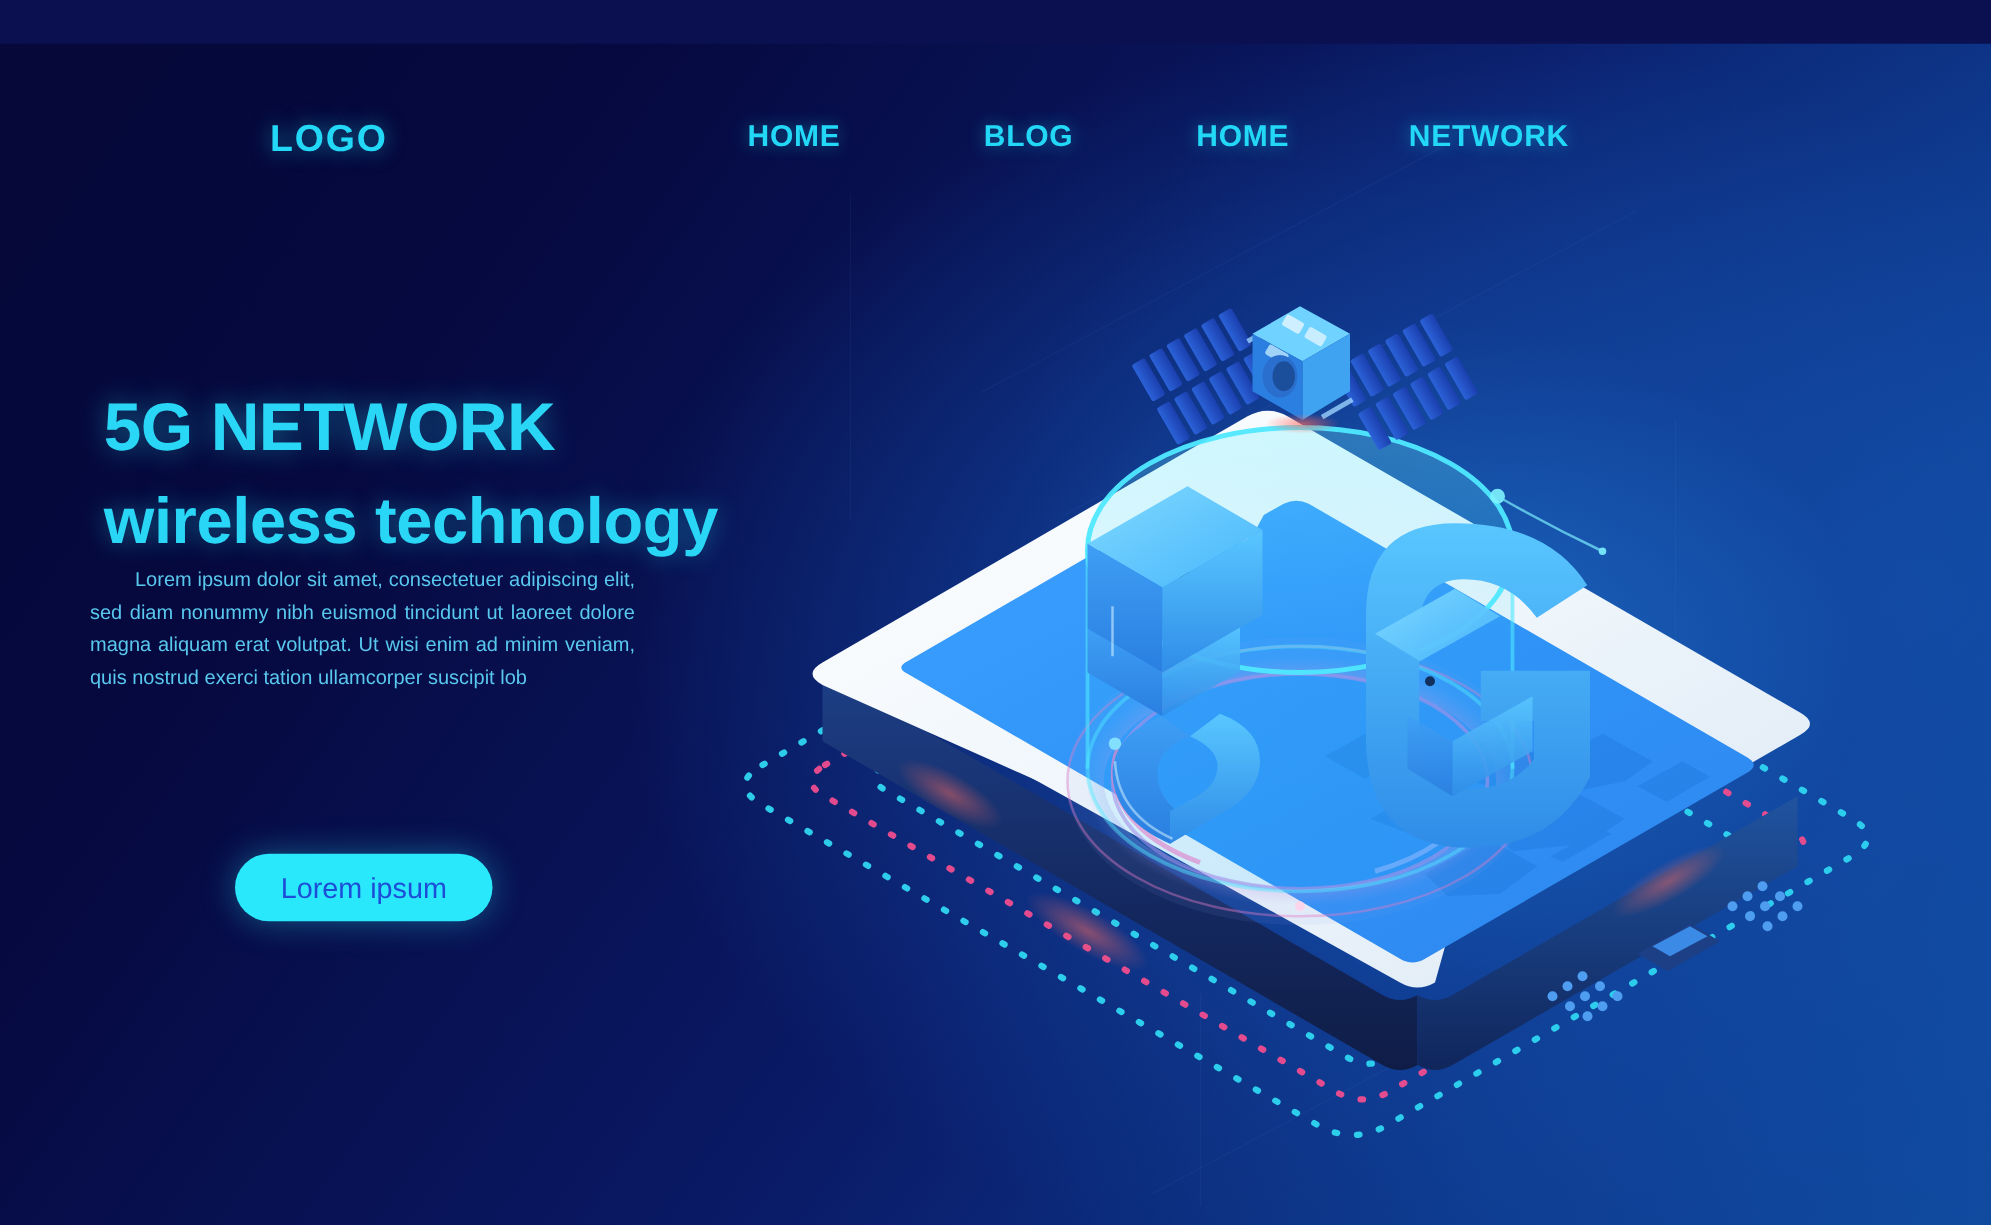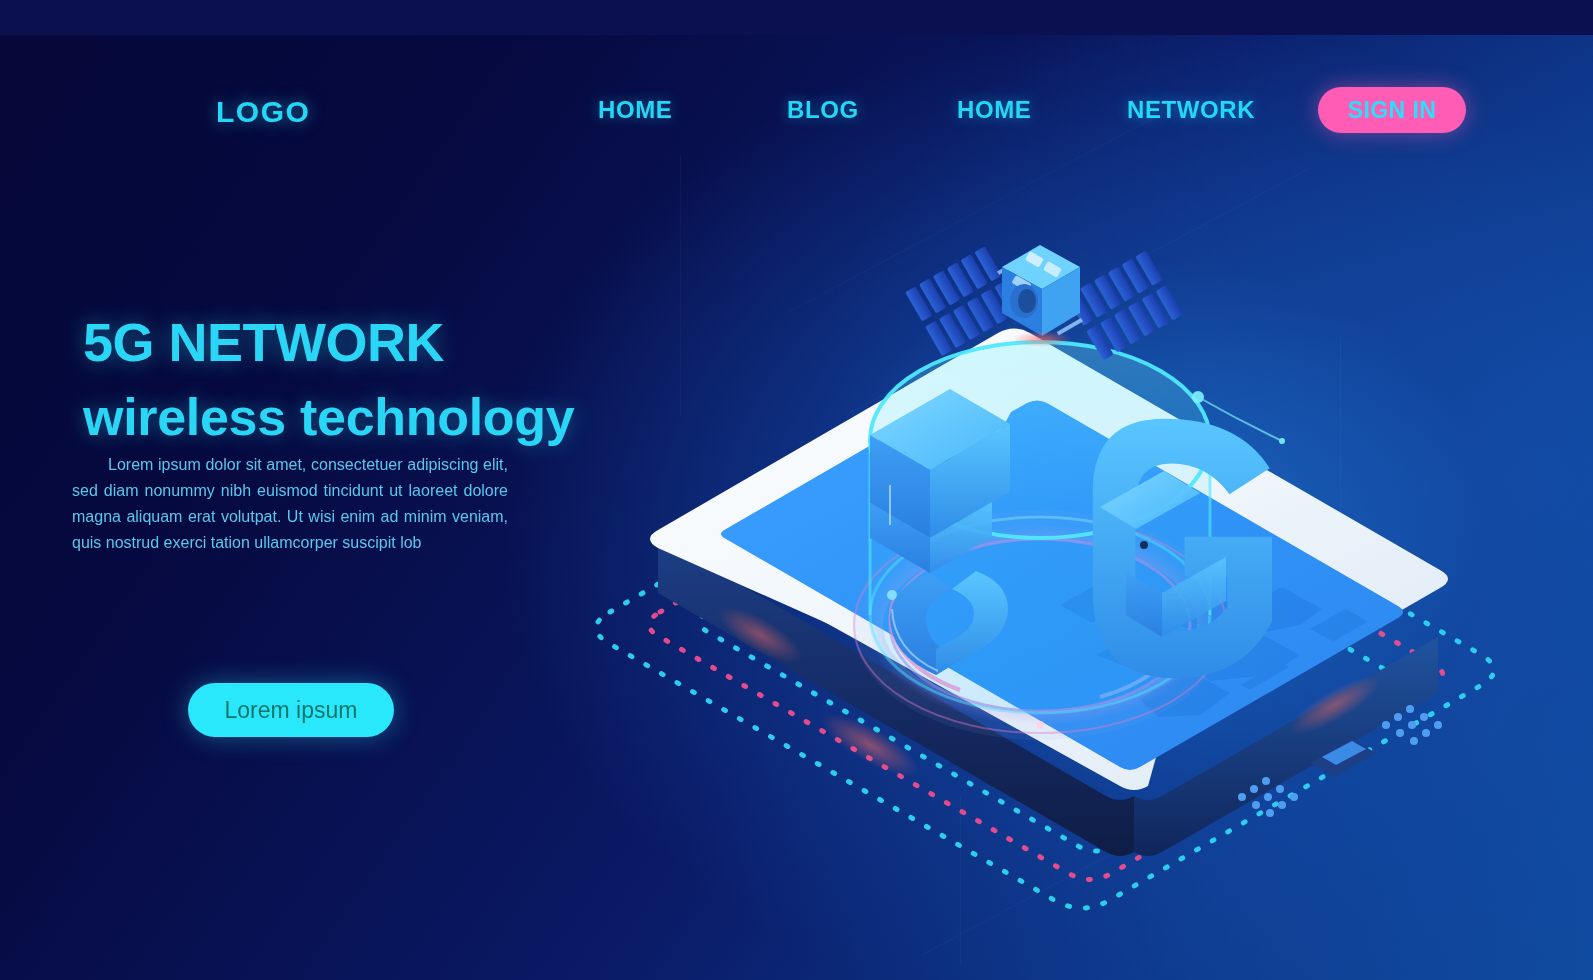--- a/index.html
+++ b/index.html
@@ -72,21 +72,21 @@
     width:436px;
     font-size:16px; line-height:26px;
     color:#59c8ee; text-indent:36px;
     text-align:justify;
   }
   #cta {
     position:absolute; left:188px; top:648px;
     width:206px; height:54px; border-radius:27px;
     background:#2ae8fb;
     display:flex; align-items:center; justify-content:center;
-    font-size:23px; color:#0f766e; cursor:pointer;
+    font-size:23px; color:#1d4ed8; cursor:pointer;
     box-shadow:0 0 26px rgba(42,232,251,.35);
   }
 
   
   #art { position:absolute; left:540px; top:150px; width:1000px; height:800px; z-index:10; }
 </style>
 </head>
 <body>
 
 <div id="stage">
@@ -340,21 +340,20 @@
 
     </svg>
   </div>
 
   <div id="nav">
     <div class="logo">LOGO</div>
     <div class="navlink" style="left:598px;">HOME</div>
     <div class="navlink" style="left:787px;">BLOG</div>
     <div class="navlink" style="left:957px;">HOME</div>
     <div class="navlink" style="left:1127px;">NETWORK</div>
-    <div id="signin">SIGN IN</div>
   </div>
 
   <div id="copy">
     <div class="h1">5G NETWORK</div>
     <div class="h2">wireless technology</div>
     <div class="lead">Lorem ipsum dolor sit amet, consectetuer adipiscing elit, sed diam nonummy nibh euismod tincidunt ut laoreet dolore magna aliquam erat volutpat. Ut wisi enim ad minim veniam, quis nostrud exerci tation ullamcorper suscipit lob</div>
     <div id="cta">Lorem ipsum</div>
   </div>
 
 </div>

